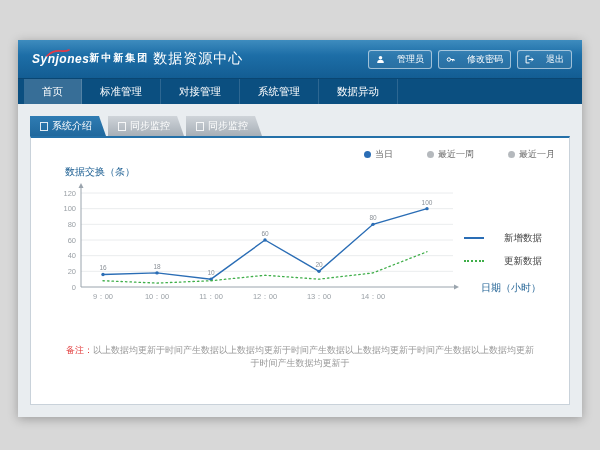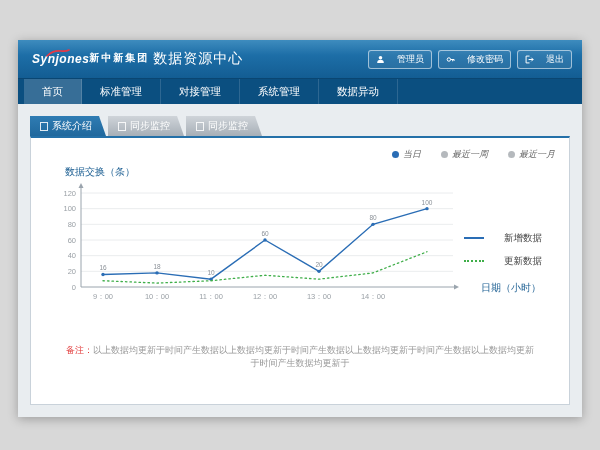--- a/index.html
+++ b/index.html
@@ -50,21 +50,21 @@
     font-size:10px;color:#fff;cursor:pointer;
     clip-path:polygon(0 0,calc(100% - 7px) 0,100% 100%,0 100%);
     background:linear-gradient(#cfd4d9,#a7afb7);
   }
   .tab.active{background:linear-gradient(#2f7cb3,#20689d);}
   .tab-icon{width:6px;height:7px;border:1px solid rgba(255,255,255,.85);display:inline-block;}
   .panel{
     flex:1;background:#fff;border:1px solid #c9d2da;border-top:2px solid #2470a8;
     padding:10px 14px 8px 14px;display:flex;flex-direction:column;overflow:hidden;
   }
-  .filter-row{display:flex;justify-content:flex-end;gap:20px;align-items:center;flex:0 0 12px;font-style:italic;}
+  .filter-row{display:flex;justify-content:flex-end;gap:34px;align-items:center;flex:0 0 12px;}
   .filter-item{display:flex;align-items:center;gap:4px;font-size:9px;color:#666;cursor:pointer;}
   .filter-dot{width:7px;height:7px;border-radius:50%;display:inline-block;}
   .ylabel{font-size:10px;color:#1b5e92;margin:4px 0 2px 20px;}
   .chart-row{display:flex;position:relative;flex:0 0 137px;}
   .chart-svg{flex:0 0 415px;}
   .chart-svg text.tick{font-size:7.5px;fill:#9aa0a6;font-family:"Liberation Sans","DejaVu Sans",sans-serif;}
   .chart-svg text.plabel{font-size:6.5px;fill:#8a9097;font-family:"Liberation Sans","DejaVu Sans",sans-serif;}
   .side-legend{
     width:95px;display:flex;flex-direction:column;justify-content:center;gap:10px;padding-left:4px;
   }

